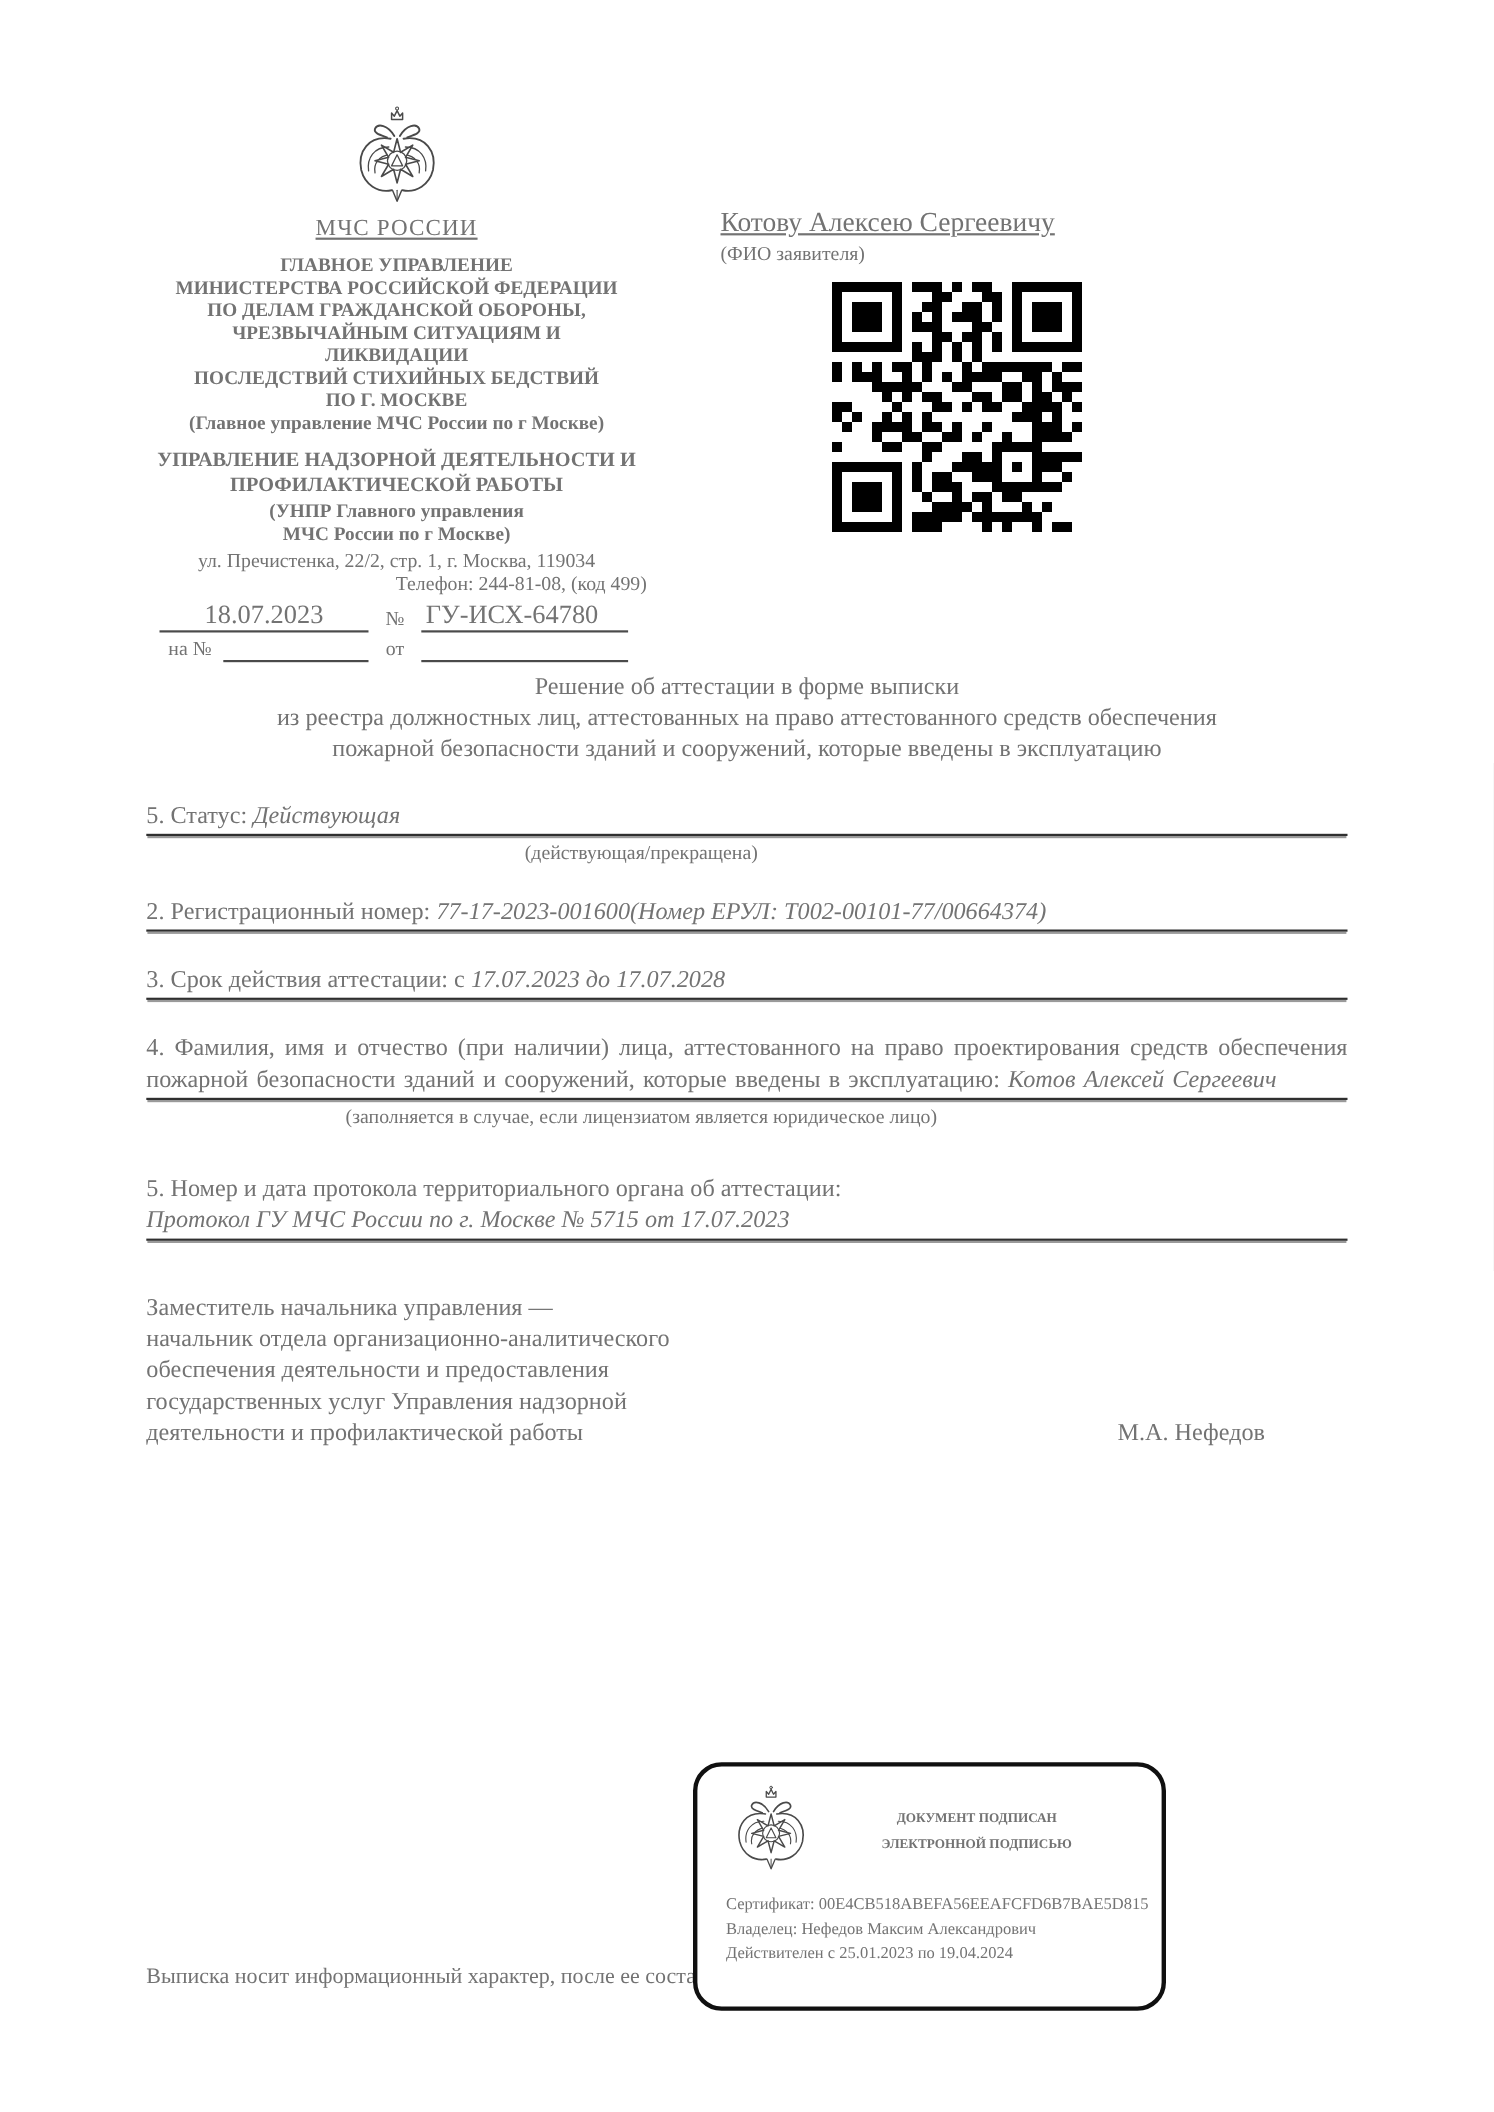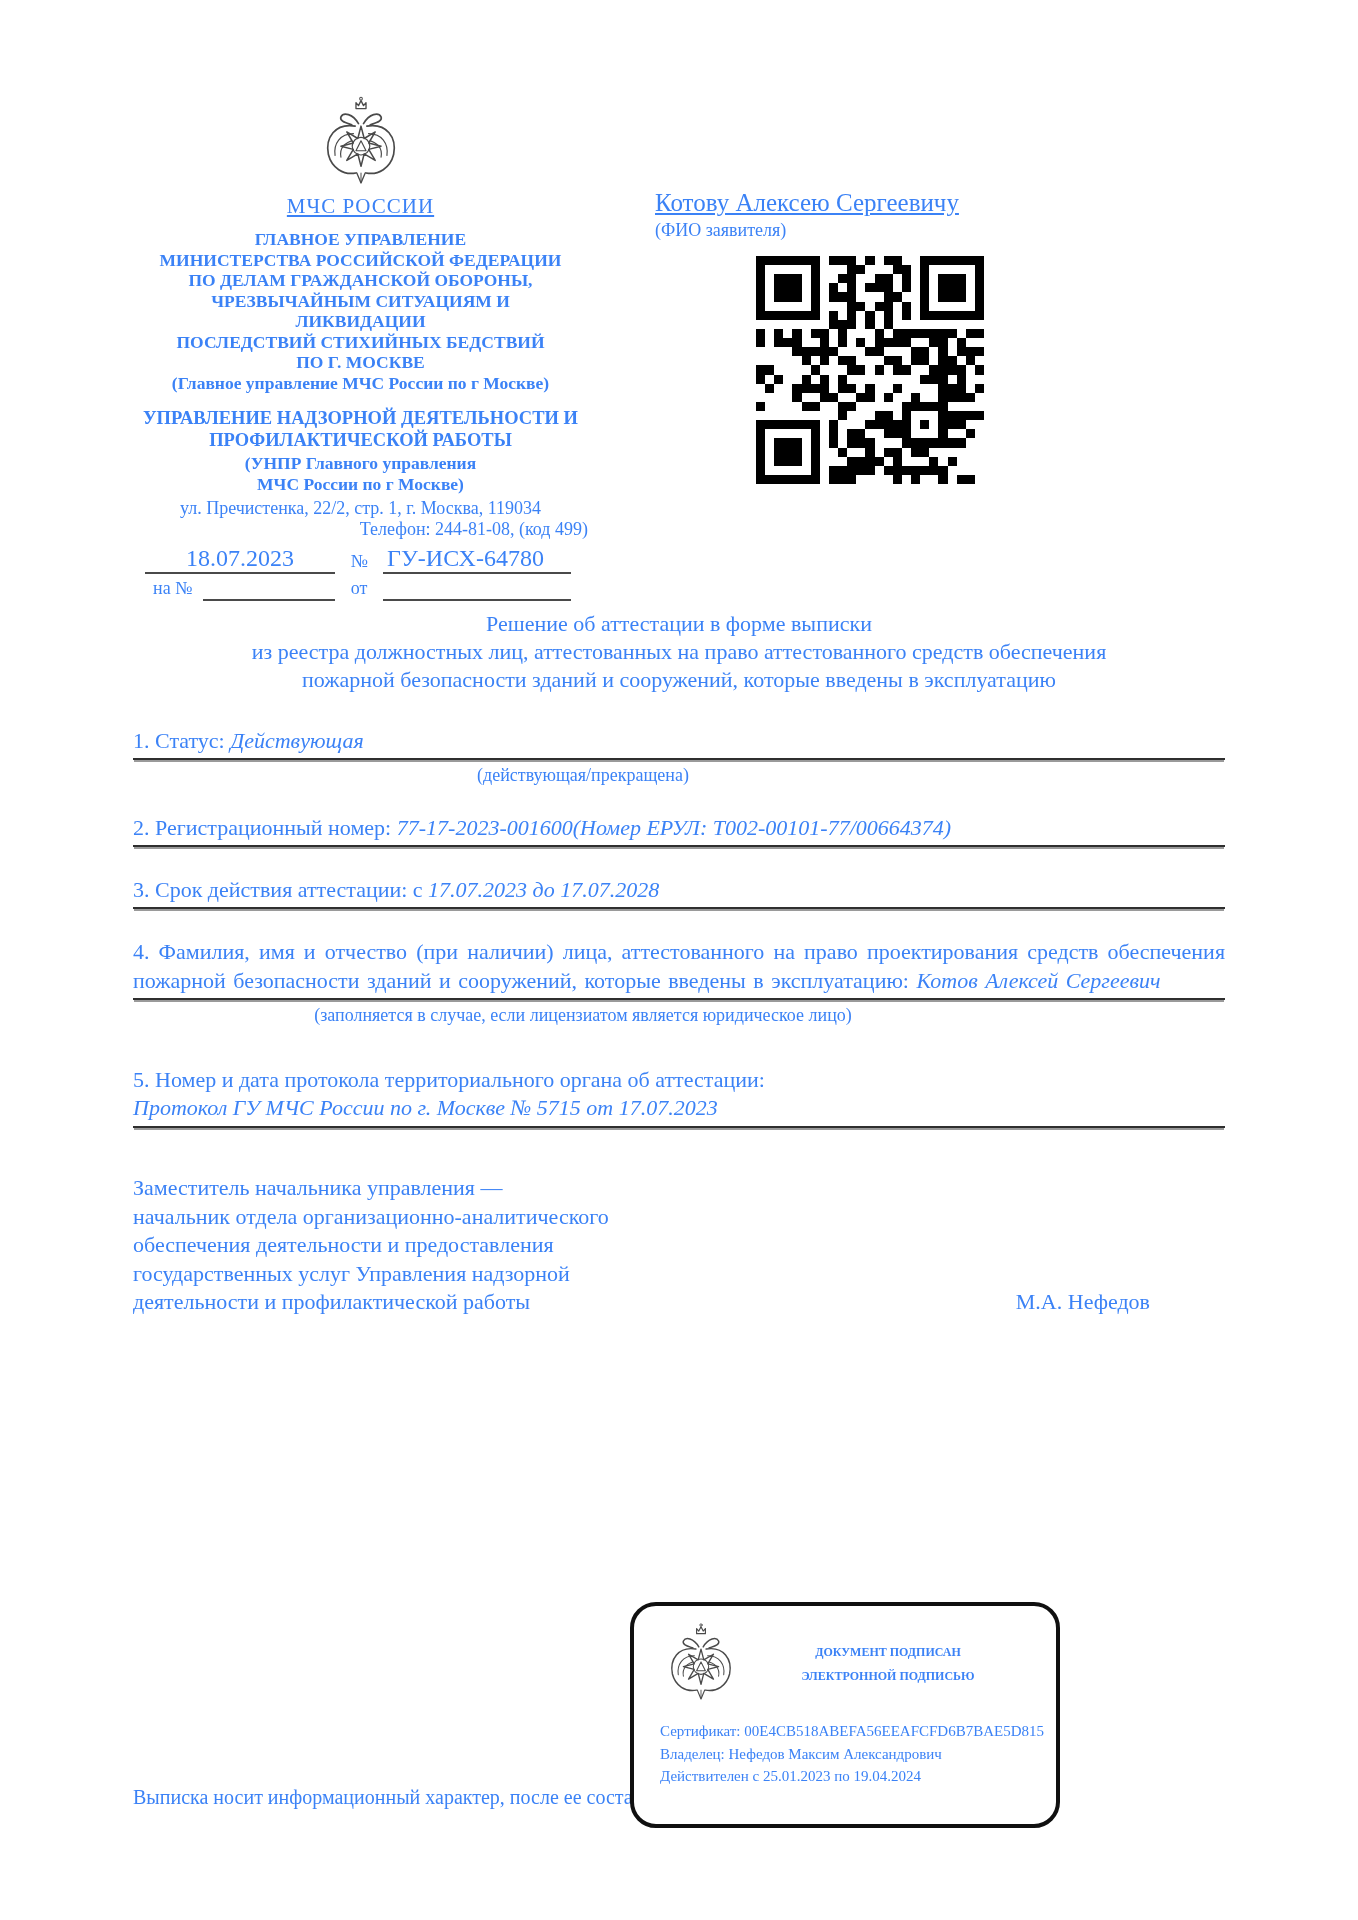--- a/index.html
+++ b/index.html
@@ -1,18 +1,18 @@
 <!DOCTYPE html>
 <html lang="ru"><head>
 <meta charset="utf-8">
 <style>
   html,body{margin:0;padding:0;background:#e8e8e8;}
   .page{
     position:relative;width:1358px;height:1920px;margin:0 auto;
-    background:#ffffff;color:#3b82f6;
+    background:#ffffff;color:#737373;
     font-family:"Liberation Serif","DejaVu Serif",serif;
     overflow:hidden;
   }
   
   .hleft{position:absolute;left:133px;top:96px;width:455px;text-align:center;}
   .emblem-top{width:78px;height:92px;display:inline-block;}
   .mchs-caption{font-size:21px;letter-spacing:1px;text-decoration:underline;margin-top:2px;}
   .org-block{margin-top:10px;font-weight:bold;font-size:17.5px;line-height:20.5px;}
   .dept-block{margin-top:14px;font-weight:bold;font-size:18.5px;line-height:22px;}
   .subdept-block{margin-top:2px;font-weight:bold;font-size:17.5px;line-height:21px;}
@@ -145,21 +145,21 @@
     </div>
   </div>
 
   <div class="main">
     <div class="doc-title">
       <div>Решение об аттестации в форме выписки</div>
       <div>из реестра должностных лиц, аттестованных на право аттестованного средств обеспечения</div>
       <div>пожарной безопасности зданий и сооружений, которые введены в эксплуатацию</div>
     </div>
 
-    <div class="item-line rule mt1"><span>1. Статус: </span><span class="t">Действующая</span></div>
+    <div class="item-line rule mt1"><span>5. Статус: </span><span class="t">Действующая</span></div>
     <div class="cap-row">(действующая/прекращена)</div>
 
     <div class="item-line rule mt2"><span>2. Регистрационный номер: </span><span class="t">77-17-2023-001600(Номер ЕРУЛ: Т002-00101-77/00664374)</span></div>
 
     <div class="item-line rule mt3"><span>3. Срок действия аттестации: с </span><span class="t">17.07.2023 до 17.07.2028</span></div>
 
     <div class="para rule mt4"><span>4. Фамилия, имя и отчество (при наличии) лица, аттестованного на право проектирования средств обеспечения пожарной безопасности зданий и сооружений, которые введены в эксплуатацию: </span><span class="t">Котов Алексей Сергеевич</span></div>
     <div class="cap-row">(заполняется в случае, если лицензиатом является юридическое лицо)</div>
 
     <div class="mt5">

